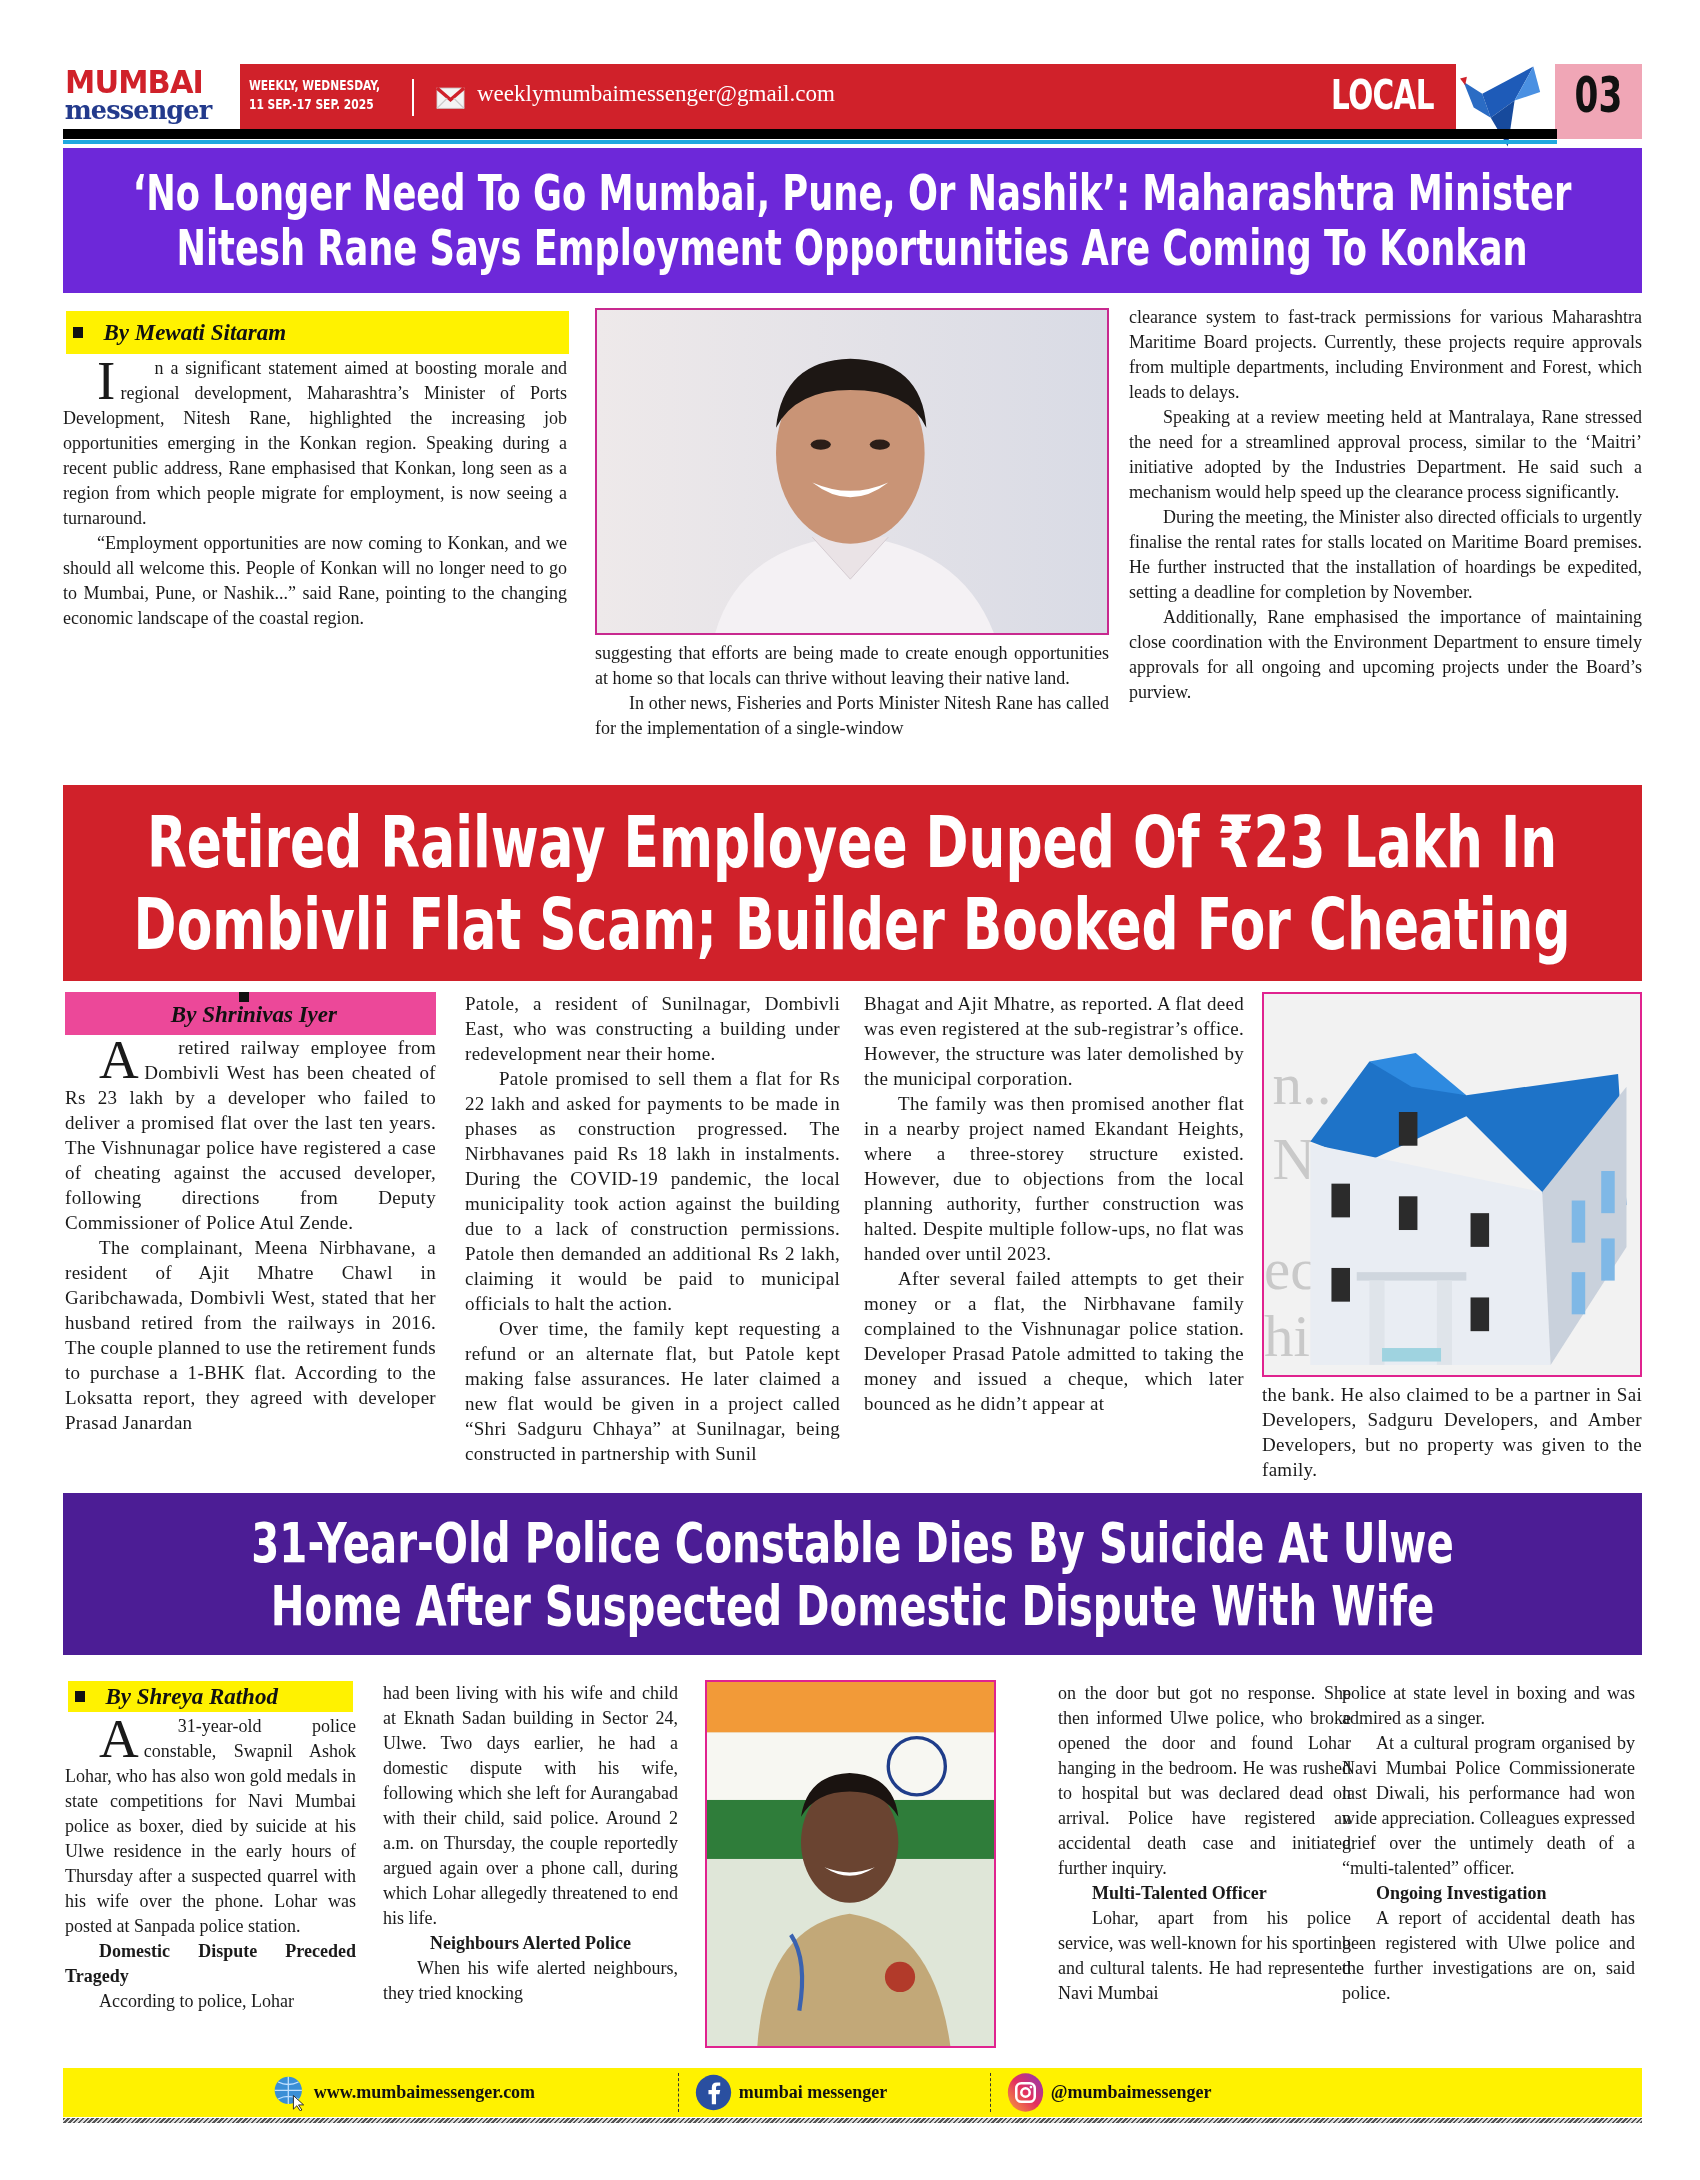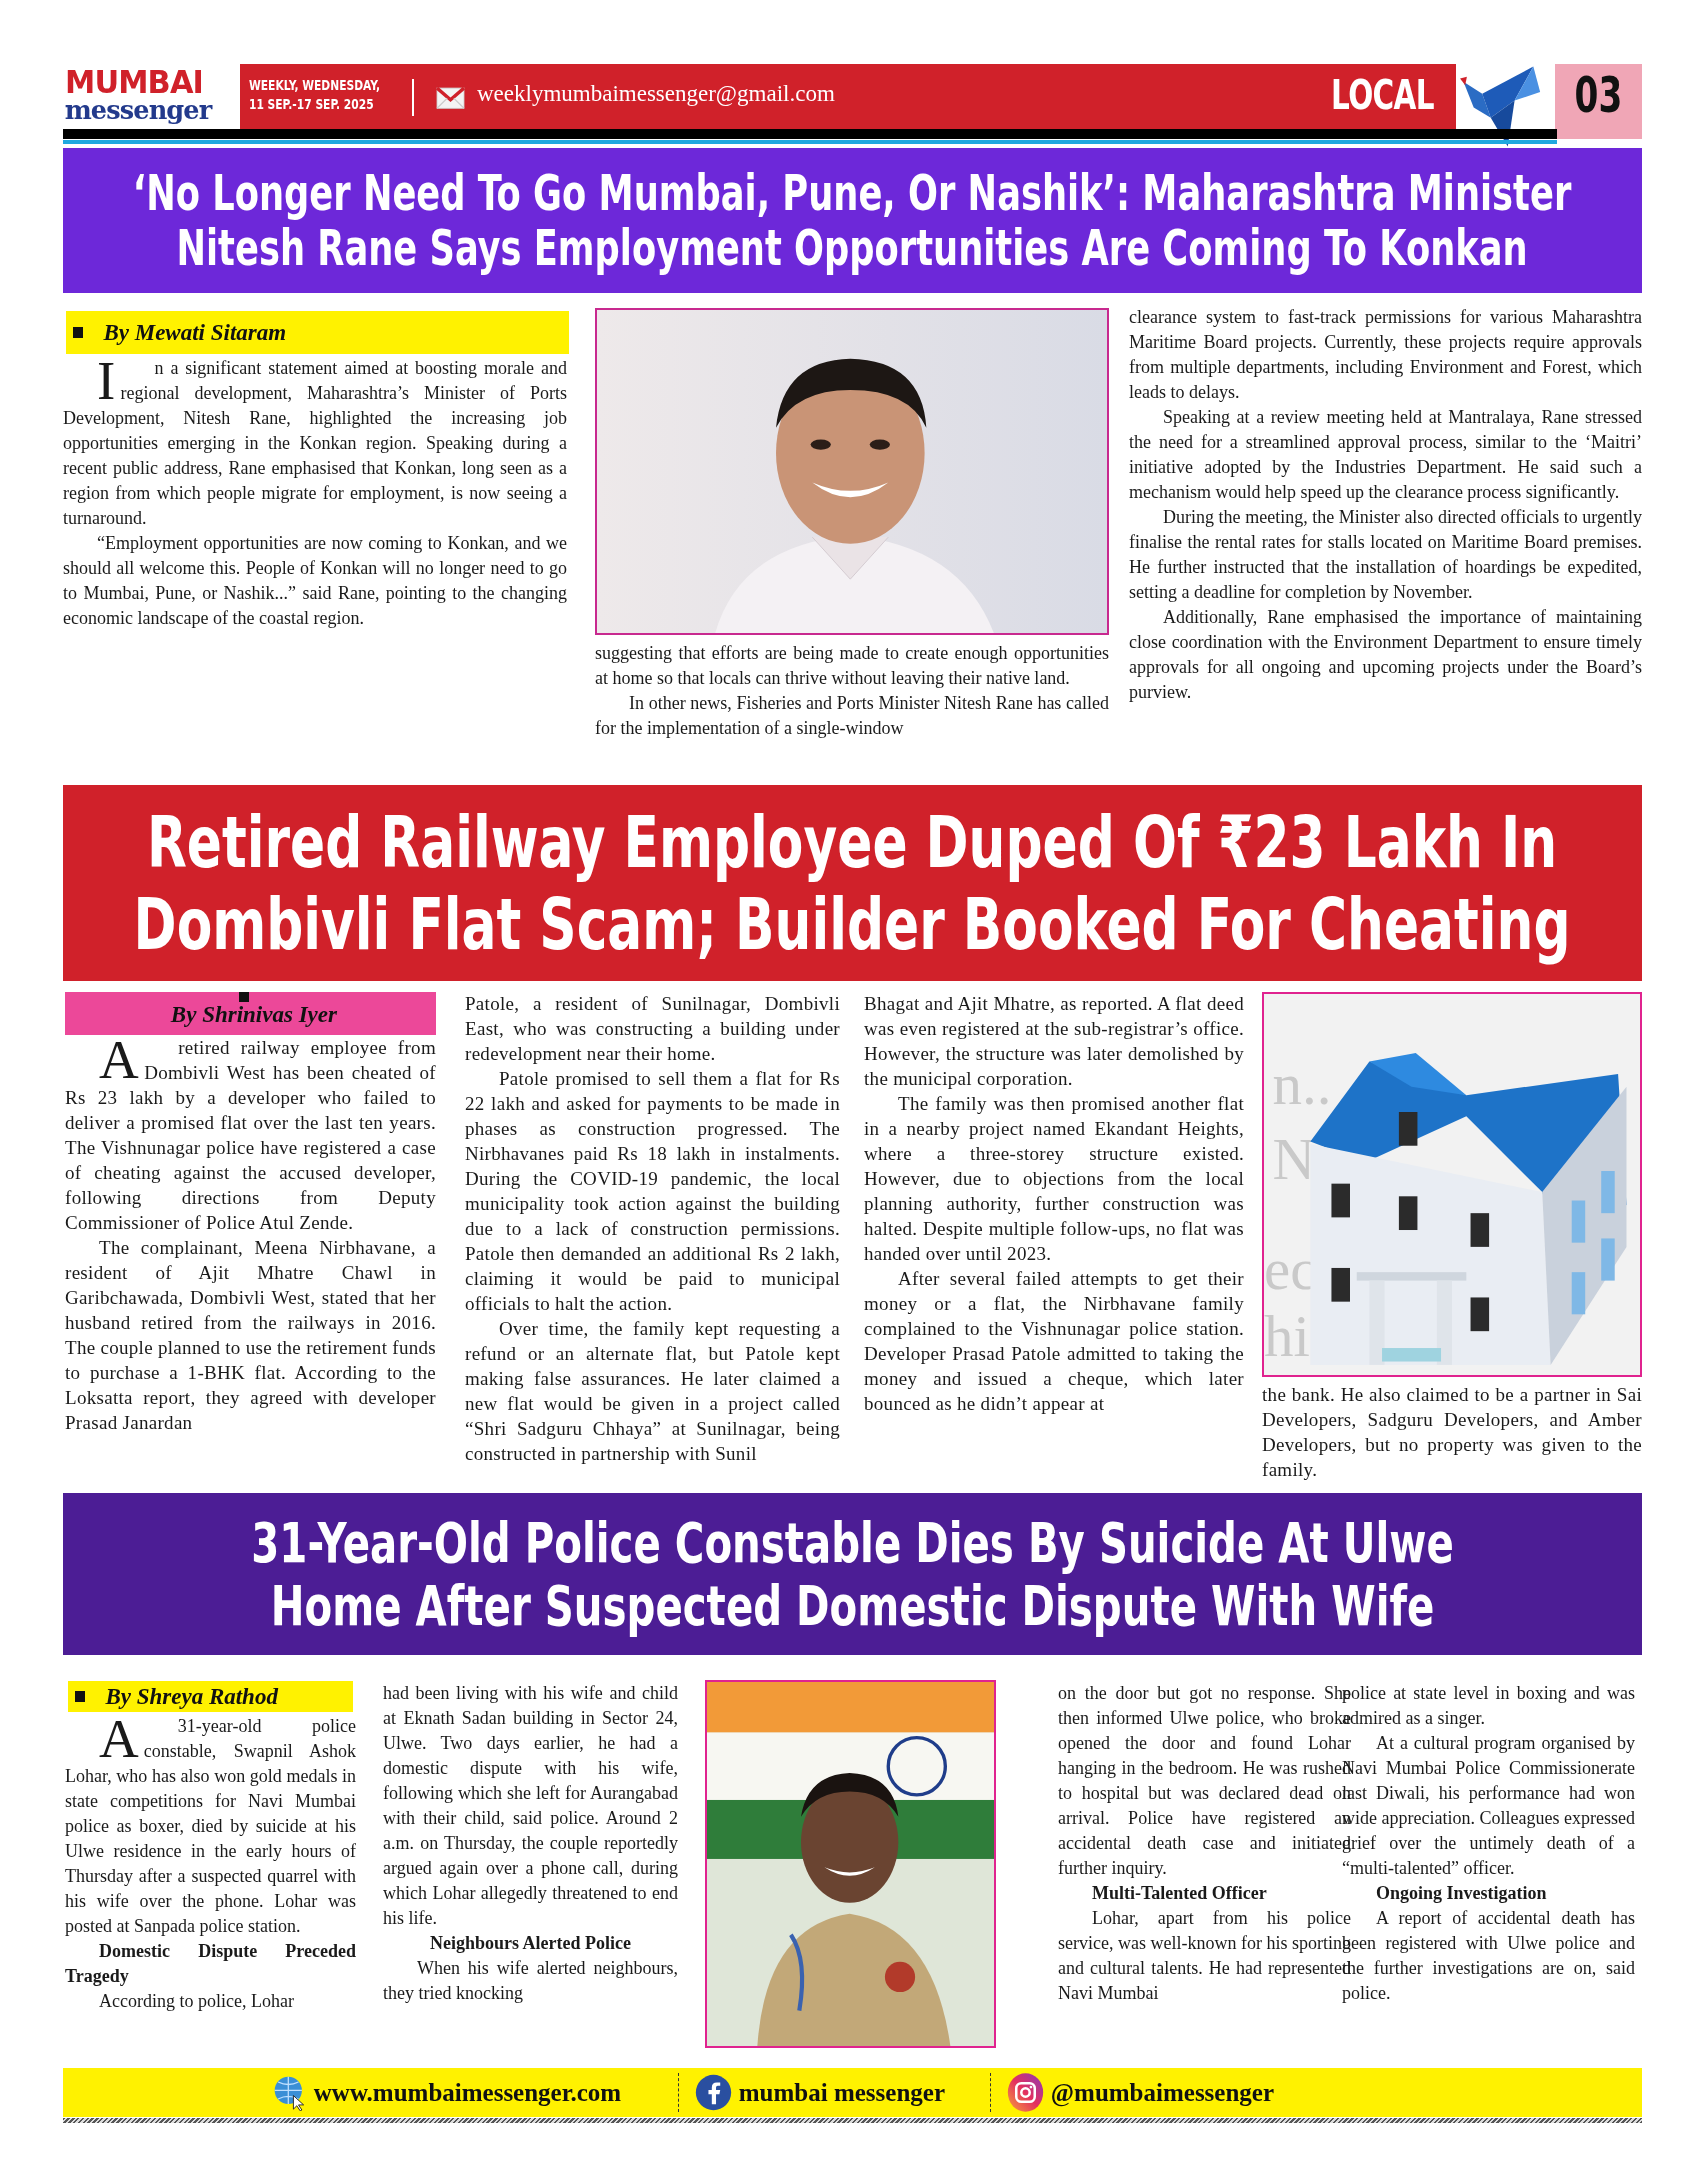--- a/index.html
+++ b/index.html
@@ -53,21 +53,21 @@
 
   
   .photo { border:2.6px solid #e0238f; box-sizing:border-box; overflow:hidden; }
   .photo svg { display:block; width:100%; height:100%; }
 
   
   .footer { left:63px; top:2068px; width:1579px; height:49px; background:#fff200; }
   .footer-shadow { left:63px; top:2118px; width:1579px; height:5.1px;
      background:repeating-linear-gradient(135deg,#555 0 1.7px,#ddd 1.7px 3.4px); }
   .f-item { position:absolute; top:6.8px; display:flex; align-items:center; height:36px;
-            font-family:"Liberation Serif", serif; font-weight:bold; font-size:25px; color:#111; }
+            font-family:"Liberation Serif", serif; font-weight:bold; font-size:18px; color:#111; }
   .f-item svg { margin-right:6.8px; }
   .f-sep { position:absolute; top:5.1px; width:0; height:39px; border-left:1.7px dashed #333; }
 </style>
 </head>
 <body>
 
 <div class="abs logo-box">
   <div class="logo-mumbai">MUMBAI</div>
   <div class="logo-messenger">messenger</div>
 </div>

